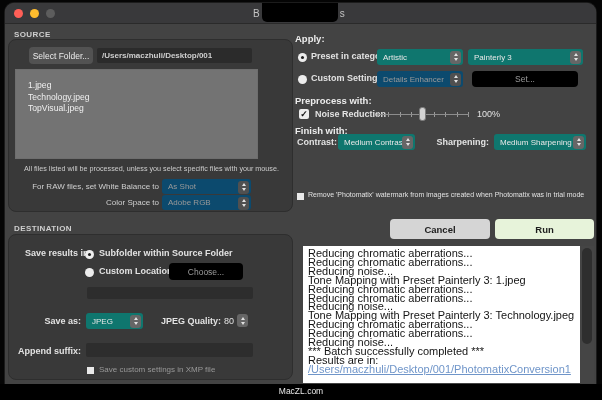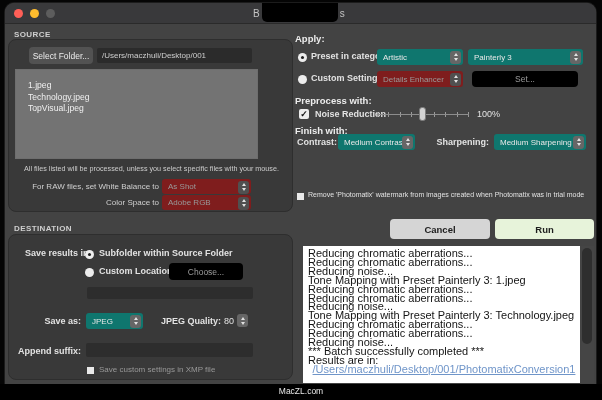--- a/index.html
+++ b/index.html
@@ -15,39 +15,39 @@
   .ghead{position:absolute;font-size:8px;font-weight:bold;color:#cfcfcf;letter-spacing:.4px;}
   .lab{position:absolute;font-size:9px;color:#e2e2e2;white-space:nowrap;}
   .lab.b{font-weight:bold;}
   .lab.sm{font-size:8px;color:#d0d0d0;}
   .lab.dim{color:#989898;}
   .sechead{position:absolute;font-size:9.5px;font-weight:bold;color:#ececec;white-space:nowrap;}
   .btn{position:absolute;background:#525252;border-radius:4px;color:#ececec;font-size:8.5px;display:flex;align-items:center;justify-content:center;white-space:nowrap;}
   .btn.dis{background:#000000;color:#9b9b9b;}
   .field{position:absolute;background:#2b2b2b;border-radius:2px;color:#cfcfcf;font-size:8px;display:flex;align-items:center;padding-left:5px;white-space:nowrap;overflow:hidden;}
   .dd{position:absolute;background:#0f766e;border-radius:3px;height:16px;display:flex;align-items:center;padding:0 16px 0 6px;font-size:8px;color:#e8e8e8;white-space:nowrap;}
-  .dd.dis{background:#7f1d1d;color:#999;}
+  .dd.dis{background:#0c4a6e;color:#999;}
   .dd .spin{position:absolute;right:2px;top:1.5px;}
   .spin{width:11px;height:13px;background:#666;border-radius:3px;display:flex;flex-direction:column;align-items:center;justify-content:center;gap:2px;}
   .dd.dis .spin{background:#505050;}
   .spin i{display:block;width:0;height:0;border-left:2.5px solid transparent;border-right:2.5px solid transparent;}
   .spin .u{border-bottom:3px solid #e2e2e2;}
   .spin .d{border-top:3px solid #e2e2e2;}
   .radio{position:absolute;width:9px;height:9px;border-radius:50%;background:#ededed;}
   .radio.sel::after{content:"";position:absolute;left:3px;top:3px;width:3px;height:3px;border-radius:50%;background:#1e1e1e;}
   .cb{position:absolute;width:10px;height:10px;background:#ededed;border-radius:2px;font-size:9px;line-height:10px;text-align:center;color:#111;font-weight:bold;}
   .sq{position:absolute;width:7px;height:7px;background:#e9e9e9;}
   .filelist{position:absolute;background:#737373;border:1px solid #6e6e6e;}
   .fitem{font-size:8.6px;color:#f0f0f0;line-height:11.5px;white-space:nowrap;}
   .slider{position:absolute;width:92px;height:14px;background:repeating-linear-gradient(90deg,#9a9a9a 0 1px,transparent 1px 11.4px);background-size:92px 5px;background-position:center;background-repeat:no-repeat;}
   .slider::before{content:"";position:absolute;left:0;top:6.5px;width:100%;height:1px;background:#8d8d8d;}
   .thumb{position:absolute;left:42px;top:0;width:7px;height:14px;background:#d2d2d2;border:1px solid #7c7c7c;border-radius:3px;}
   .actionbtn{position:absolute;border-radius:4px;font-size:9.5px;font-weight:bold;color:#1d1d1d;display:flex;align-items:center;justify-content:center;}
   .log{position:absolute;background:#fff;color:#141414;font-size:11px;line-height:8.9px;padding:3px 0 0 5px;overflow:hidden;}
-  .log .link{color:#6f95c9;text-decoration:underline;cursor:pointer;text-align:center;}
+  .log .link{color:#6f95c9;text-decoration:underline;cursor:pointer;}
   .scrolltrack{position:absolute;background:#454545;}
   .scrollthumb{position:absolute;left:2px;top:2px;width:10px;height:96px;background:#2e2e2e;border-radius:5px;}
   .footer{position:absolute;left:0;top:384px;width:602px;height:16px;background:#000;display:flex;align-items:flex-start;justify-content:center;}
   .footer span{font-size:8.5px;color:#e8e8e8;margin-top:2px;}
   .note{position:absolute;font-size:7.2px;color:#cdcdcd;text-align:center;white-space:nowrap;}
 </style>
 </head>
 <body>
 
 <div class="stage">
@@ -62,21 +62,21 @@
       <div class="title-wrap">
         <span>B</span>
         <span class="notch"></span>
         <span>s</span>
       </div>
     </div>
 
     <div class="ghead" style="left:9px;top:27px;">SOURCE</div>
     <div class="grp" style="left:3px;top:36px;width:285px;height:173px;">
       <div class="btn" style="left:20px;top:7px;width:64px;height:17px;">Select Folder...</div>
-      <div class="field" style="left:88px;top:8px;width:155px;height:15px;">/Users/maczhuli/Desktop/001</div>
+      <div class="field" style="left:88px;top:8px;width:155px;height:15px;font-weight:bold;">/Users/maczhuli/Desktop/001</div>
       <div class="filelist" style="left:6px;top:29px;width:243px;height:90px;padding:10px 0 0 12px;">
         <div class="fitem">1.jpeg</div>
         <div class="fitem">Technology.jpeg</div>
         <div class="fitem">TopVisual.jpeg</div>
       </div>
       <div class="note" style="left:4px;top:124px;width:277px;">All files listed will be processed, unless you select specific files with your mouse.</div>
       <div class="lab sm" style="left:0;top:142px;width:150px;text-align:right;">For RAW files, set White Balance to</div>
       <div class="dd dis" style="left:153px;top:139px;width:89px;height:15px;">
         <span>As Shot</span>
         <span class="spin">

